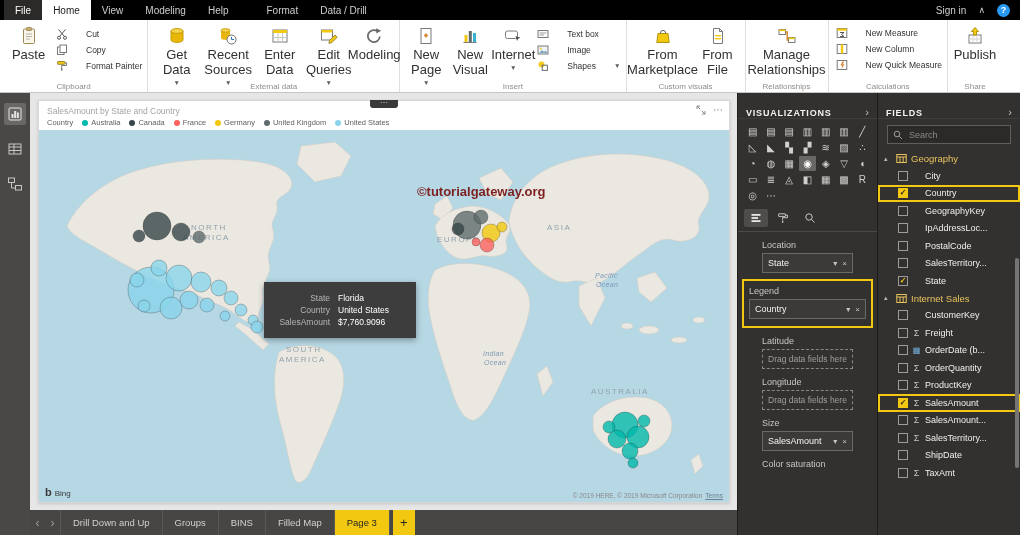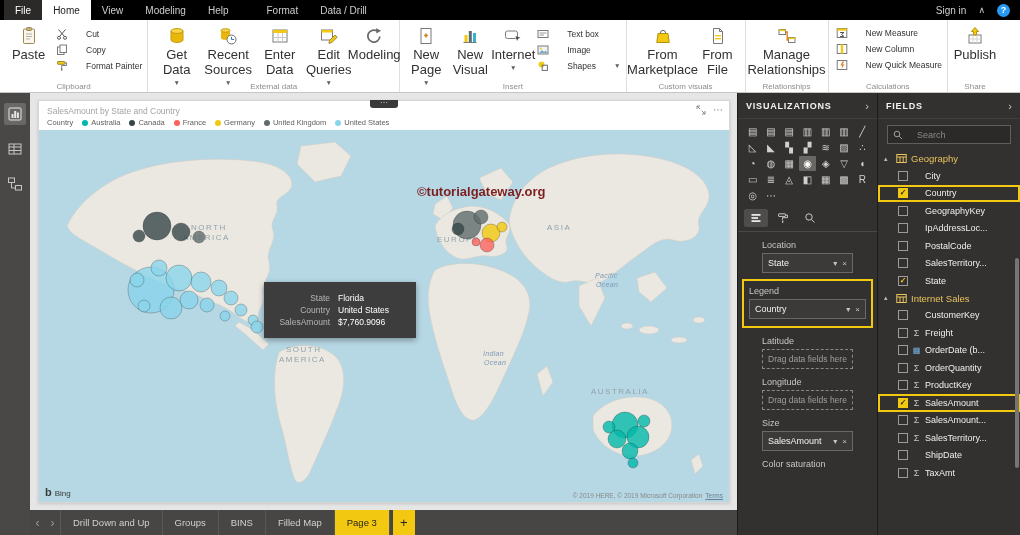--- a/index.html
+++ b/index.html
@@ -63,40 +63,40 @@
   #bottombar{position:absolute;left:30px;top:510px;width:707px;height:25px;background:#484644;display:flex;align-items:stretch;color:#d2d0ce;}
   .nav-arrow{width:15px;display:flex;align-items:center;justify-content:center;color:#9d9b99;font-size:12px;}
   #page-tabs{display:flex;align-items:stretch;border-left:1px solid #5a5856;}
   .ptab{padding:0 12px;display:flex;align-items:center;font-size:9.5px;border-right:1px solid #5a5856;white-space:nowrap;}
   .ptab.pactive{background:#f2c811;color:#252423;}
   #add-page{width:22px;margin-left:3px;background:#f2c811;color:#252423;display:flex;align-items:center;justify-content:center;font-size:13px;}
 
   
   #vizpanel{position:absolute;left:737px;top:93px;width:140px;height:442px;background:#323130;border-left:1px solid #1d1c1b;overflow:hidden;box-sizing:border-box;}
   #fieldspanel{position:absolute;left:877px;top:93px;width:143px;height:442px;background:#323130;border-left:1px solid #1d1c1b;overflow:hidden;box-sizing:border-box;}
-  .panel-header{height:25px;display:flex;align-items:center;justify-content:space-between;padding:0 8px;border-bottom:1px solid #3f3e3d;}
+  .panel-header{height:25px;display:flex;align-items:flex-end;justify-content:space-between;padding:0 8px;border-bottom:1px solid #3f3e3d;}
   .panel-title{font-size:9px;font-weight:bold;letter-spacing:0.8px;color:#f3f2f1;}
   .panel-chevron{color:#c8c6c4;font-size:11px;}
   #viz-grid{display:grid;grid-template-columns:repeat(7,1fr);gap:1px;padding:5px 6px 3px;}
   .vicon{height:15px;display:flex;align-items:center;justify-content:center;font-size:10px;color:#d2d0ce;border-radius:1px;}
   .vicon.sel{background:#696764;color:#fff;}
   #pane-tabs{display:flex;gap:3px;padding:3px 6px 4px;border-bottom:1px solid #4a4948;}
   .pane-tab{width:24px;height:18px;display:flex;align-items:center;justify-content:center;border-radius:2px;}
   .pane-tab.active{background:#4f4d4b;}
   #wells{padding:0 0 4px;}
   .well{margin:2px 24px 0;}
   .well-label{font-size:9px;color:#c8c6c4;margin:8px 0 3px;}
   .well-field{height:20px;background:#3b3a39;border:1px solid #6b6966;display:flex;align-items:center;padding:0 5px;font-size:9px;color:#f3f2f1;box-sizing:border-box;}
   .wf-val{flex:1;white-space:nowrap;overflow:hidden;}
   .wf-ic{color:#c8c6c4;margin-left:5px;font-size:8px;}
   .dropzone{height:20px;border:1px dashed #8a8886;display:flex;align-items:center;padding:0 5px;font-size:8.5px;color:#a19f9d;box-sizing:border-box;}
   .well-hl{border:2px solid #f2c811;padding:0 5px 7px;margin:6px 4px 2px;}
   .well-hl .well-label{margin-top:5px;}
 
-  #search-box{margin:6px 9px 2px;height:19px;border:1px solid #605e5c;background:#2b2a29;display:flex;align-items:center;padding:0 5px;gap:12px;box-sizing:border-box;}
+  #search-box{margin:6px 9px 2px;height:19px;border:1px solid #605e5c;background:#2b2a29;display:flex;align-items:center;padding:0 5px;gap:4px;box-sizing:border-box;}
   #search-box input{flex:1;min-width:0;background:transparent;border:none;outline:none;color:#f3f2f1;font-size:9px;font-family:inherit;}
   #search-box input::placeholder{color:#8a8886;}
   #fields-list{padding-top:4px;}
   .tbl-row{display:flex;align-items:center;gap:4px;height:17px;padding:0 6px;}
   .tbl-arrow{color:#b8b6b4;font-size:7px;width:8px;flex:none;}
   .tbl-icon{width:11px;height:11px;flex:none;}
   .tbl-name{font-size:9.5px;color:#e9c35c;white-space:nowrap;}
   .fld-row{display:flex;align-items:center;gap:4px;height:17.5px;padding:0 6px 0 20px;box-sizing:border-box;}
   .fld-row.fld-hl{outline:2px solid #f2c811;outline-offset:-2px;}
   .cb{width:10px;height:10px;border:1px solid #9d9b99;display:flex;align-items:center;justify-content:center;font-size:8px;line-height:1;color:transparent;flex:none;box-sizing:border-box;}

